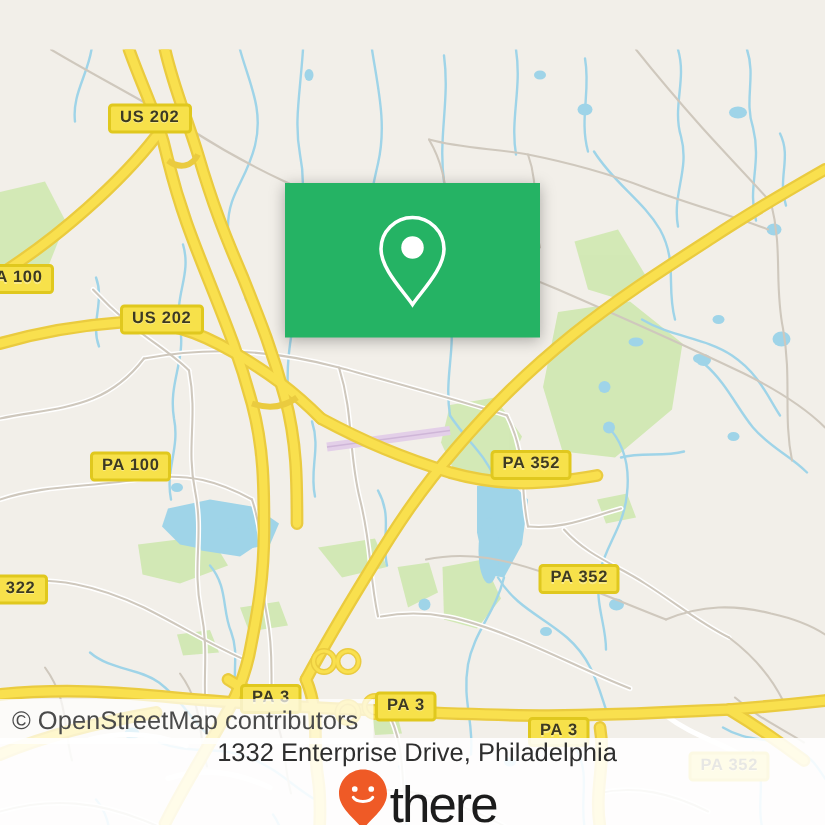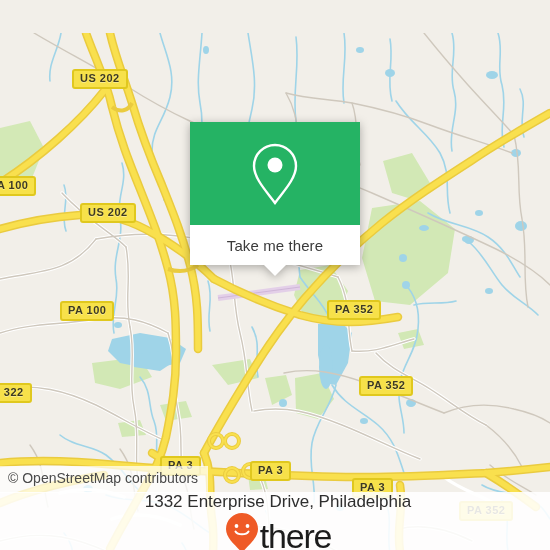--- a/index.html
+++ b/index.html
@@ -55,21 +55,21 @@
     border-right:11px solid transparent;
     border-top:11px solid #ffffff;
   }
   #pin-icon svg{display:block;}
 
   
   #attribution{
     position:absolute;left:0;top:466px;
     background:rgba(255,255,255,.72);
     padding:4px 10px 5px 8px;
-    font-size:14px;color:#4a4a4a;
+    font-size:17px;color:#4a4a4a;
     line-height:1.25;
     white-space:nowrap;
   }
 
   
   #footer{
     position:absolute;left:0;bottom:0;width:550px;height:58px;
     background:rgba(255,255,255,.88);
     display:flex;align-items:center;justify-content:space-between;
     box-sizing:border-box;
@@ -299,24 +299,20 @@
 
   <div id="callout">
     <div id="callout-green">
       <span id="pin-icon">
         <svg width="54" height="66" viewBox="0 0 54 66" xmlns="http://www.w3.org/2000/svg">
           <path d="M27 4 C15.4 4 6 13.4 6 25 C6 38 20 52 27 62 C34 52 48 38 48 25 C48 13.4 38.6 4 27 4 Z" fill="none" stroke="#ffffff" stroke-width="2.4"></path>
           <circle cx="27" cy="24" r="7.5" fill="#ffffff"></circle>
         </svg>
       </span>
     </div>
-    <div id="callout-bar">
-      <span id="callout-bar-label">Take me there</span>
-      <span id="callout-tail"></span>
-    </div>
   </div>
 
   <div id="attribution">© OpenStreetMap contributors</div>
 
   <div id="footer">
     <div id="footer-address">1332 Enterprise Drive, Philadelphia</div>
     <div id="brand">
       <span id="brand-mark">
         <svg width="34" height="42" viewBox="0 0 34 42" xmlns="http://www.w3.org/2000/svg">
           <path d="M17 1 C8.2 1 1 8.2 1 17 C1 27 12 34 17 41 C22 34 33 27 33 17 C33 8.2 25.8 1 17 1 Z" fill="#ef5a26"></path>

